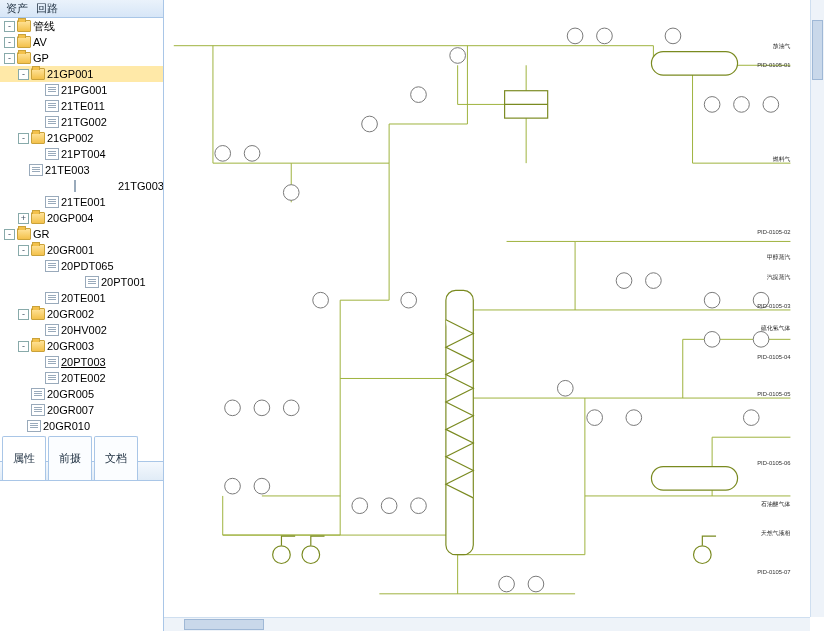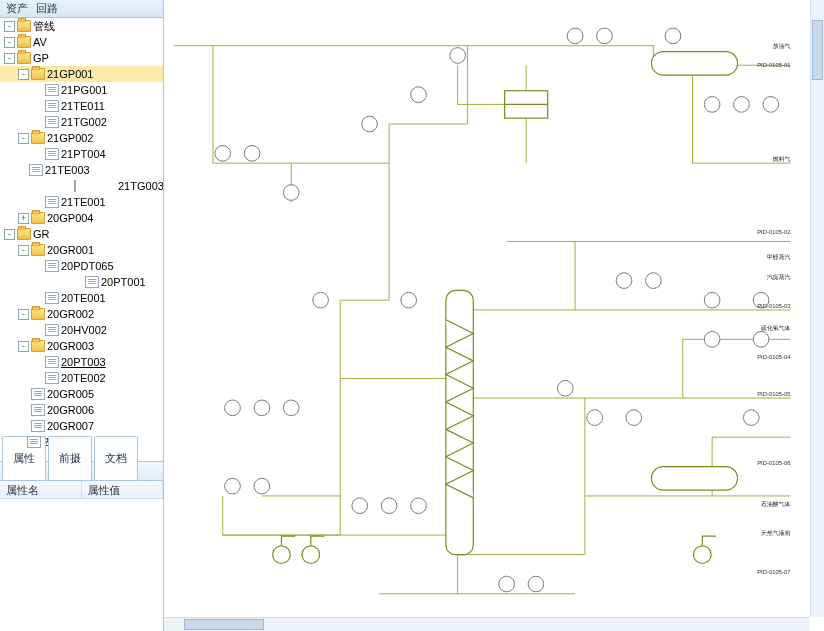--- a/index.html
+++ b/index.html
@@ -167,43 +167,34 @@
           <span>20TE002</span>
         </div>
         <div class="node" style="padding-left: 18px;">
           <span class="toggle empty"></span>
           <span class="ico file"></span>
           <span>20GR005</span>
         </div>
         <div class="node" style="padding-left: 18px;">
           <span class="toggle empty"></span>
           <span class="ico file"></span>
-          <span>20GR006</span>
-        </div>
-        <div class="node" style="padding-left: 18px;">
-          <span class="toggle empty"></span>
-          <span class="ico file"></span>
           <span>20GR007</span>
         </div>
         <div class="node" style="padding-left: 14px;">
           <span class="toggle empty"></span>
           <span class="ico file"></span>
           <span>20GR010</span>
         </div>
       </div>
     <div class="tabs">
       <div class="tab active">属性</div>
       <div class="tab">前摄</div>
       <div class="tab">文档</div>
     </div>
     <div class="props">
-      <div class="prop-head">
-        <div>属性名</div>
-        <div>属性值</div>
-      </div>
       <div class="prop-body"></div>
     </div>
   </div>
 
   <div class="canvas">
     <svg class="pid" viewBox="0 0 660 617">
 
       <path class="pipe" d="M10 40 H500 V60 H540"></path>
       <path class="pipe" d="M50 40 V160 H130 V200"></path>
       <path class="pipe" d="M130 160 H230 V120 H310 V40"></path>

